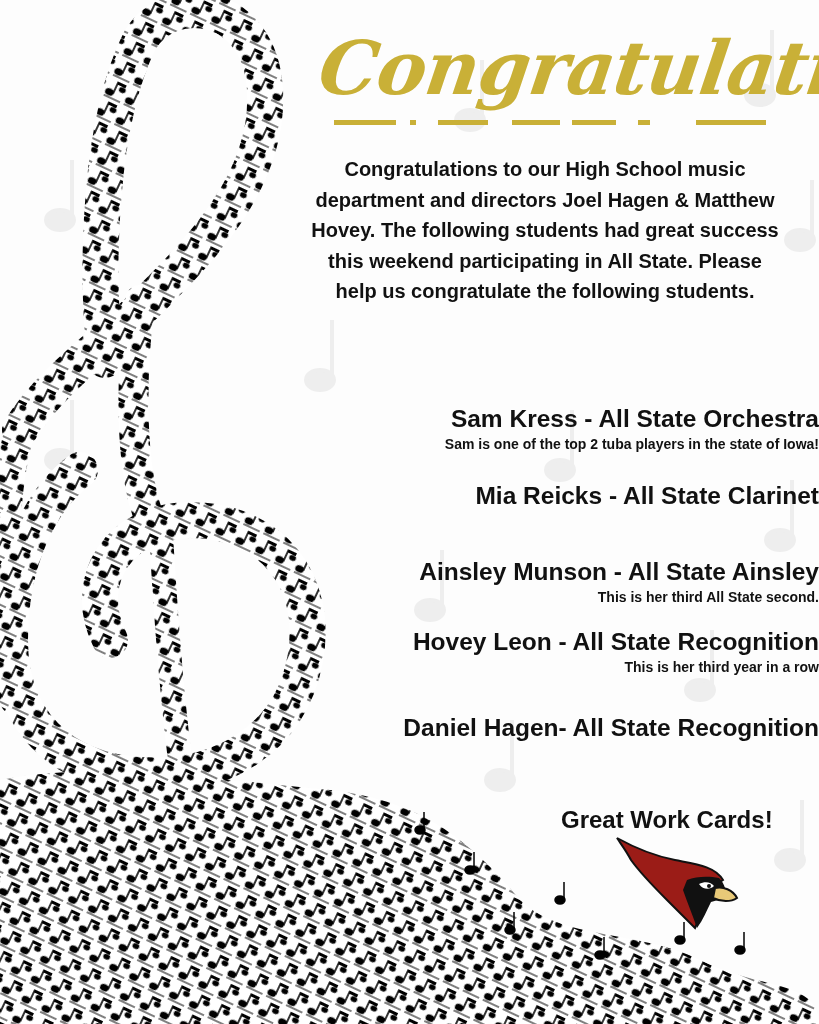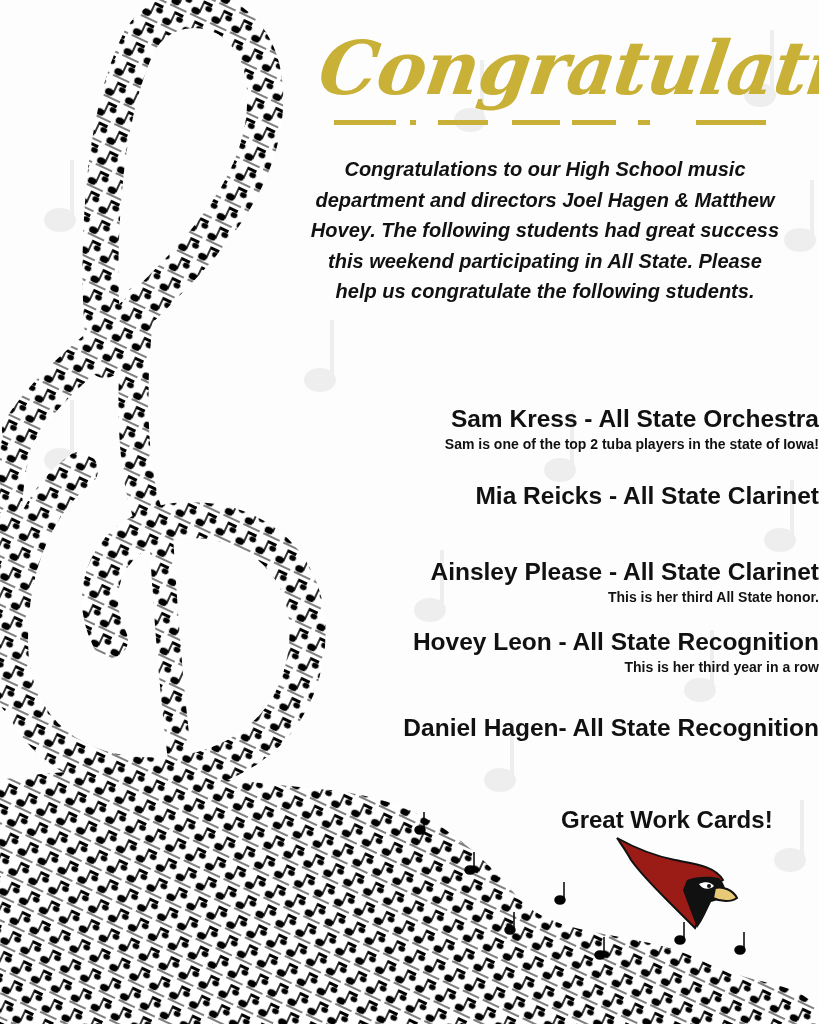--- a/index.html
+++ b/index.html
@@ -20,21 +20,21 @@
   .title-text {
     font-family: "DejaVu Serif", serif; font-style: italic; font-weight: bold;
     font-size: 74px; line-height: 96px; letter-spacing: -1px;
     transform: skewX(-8deg); display: inline-block;
   }
   .title-underlines { position: absolute; left: 0; top: 100px; width: 480px; height: 8px; }
   .uline { position: absolute; height: 5px; top: 0; }
 
   .intro {
     position: absolute; left: 40px; top: 154px; width: 470px;
-    text-align: center; font-weight: bold; font-size: 20px; line-height: 30.5px; font-style: italic;
+    text-align: center; font-weight: bold; font-size: 20px; line-height: 30.5px;
   }
 
   .honor { position: absolute; left: 0; width: 549px; text-align: right; }
   .honor-name { font-weight: bold; font-size: 24.5px; line-height: 30px; white-space: nowrap; }
   .honor-note { font-weight: bold; font-size: 14px; line-height: 20px; white-space: nowrap; }
 
   .closing {
     position: absolute; left: 262px; top: 804px; width: 260px;
     font-weight: bold; font-size: 24px; line-height: 32px; text-align: left; white-space: nowrap; margin-left: 29px;
   }
@@ -139,22 +139,22 @@
   <div class="honor" style="top:404px">
     <div class="honor-name">Sam Kress - All State Orchestra</div>
     <div class="honor-note">Sam is one of the top 2 tuba players in the state of Iowa!</div>
   </div>
 
   <div class="honor" style="top:481px">
     <div class="honor-name" style="padding-left:45px">Mia Reicks - All State Clarinet</div>
   </div>
 
   <div class="honor" style="top:557px">
-    <div class="honor-name" style="padding-left:50px">Ainsley Please - All State Clarinet</div>
-    <div class="honor-note" style="padding-left:50px">This is her third All State honor.</div>
+    <div class="honor-name" style="padding-left:50px">Ainsley Munson - All State Ainsley</div>
+    <div class="honor-note" style="padding-left:50px">This is her third All State second.</div>
   </div>
 
   <div class="honor" style="top:627px">
     <div class="honor-name" style="padding-left:50px">Hovey Leon - All State Recognition</div>
     <div class="honor-note" style="padding-left:50px">This is her third year in a row</div>
   </div>
 
   <div class="honor" style="top:713px">
     <div class="honor-name" style="padding-left:50px">Daniel Hagen- All State Recognition</div>
   </div>

